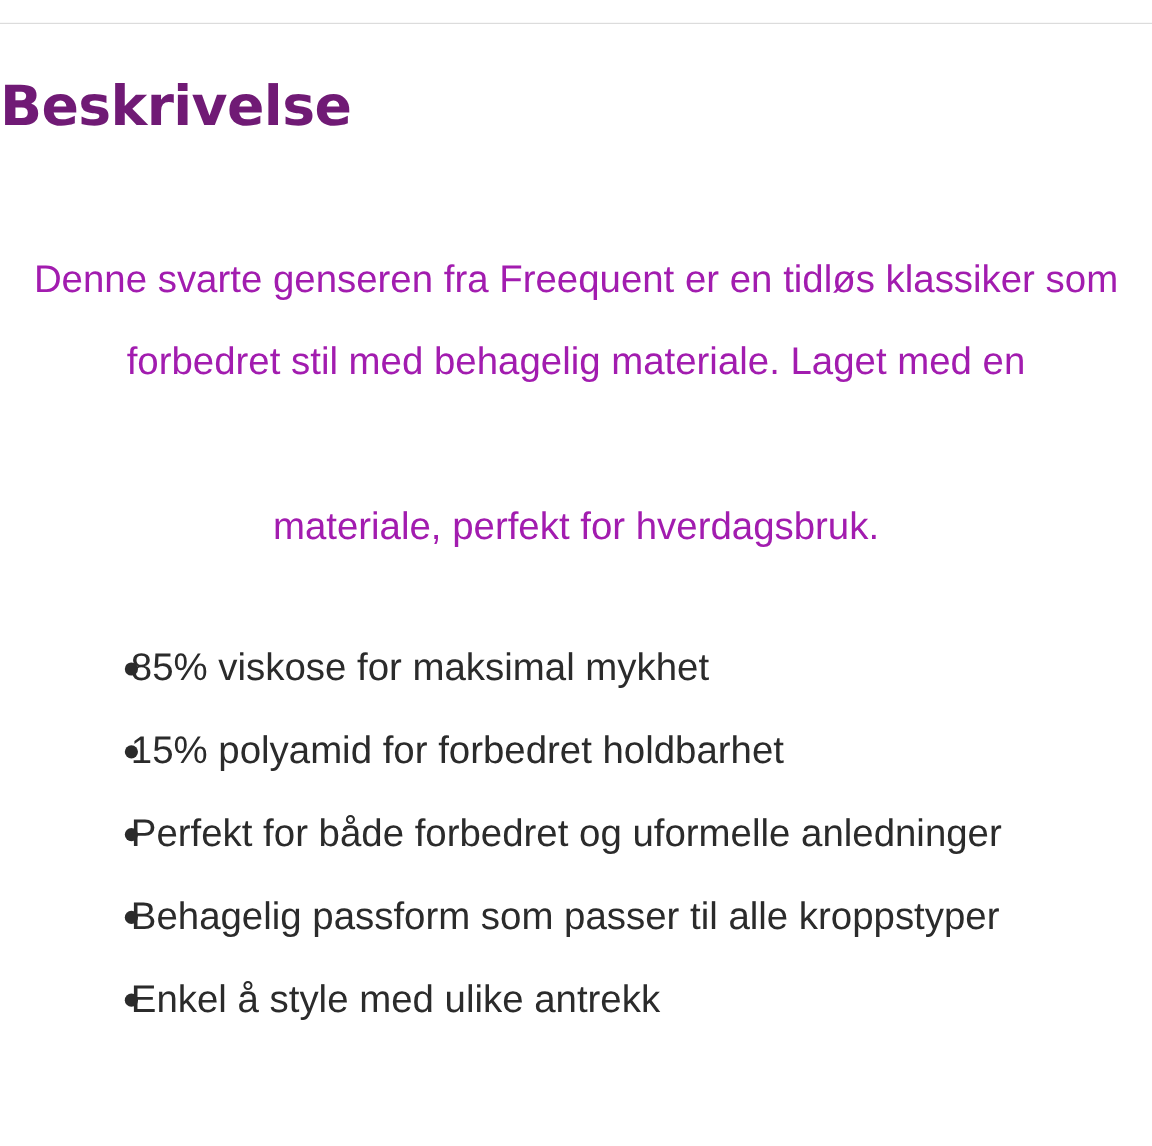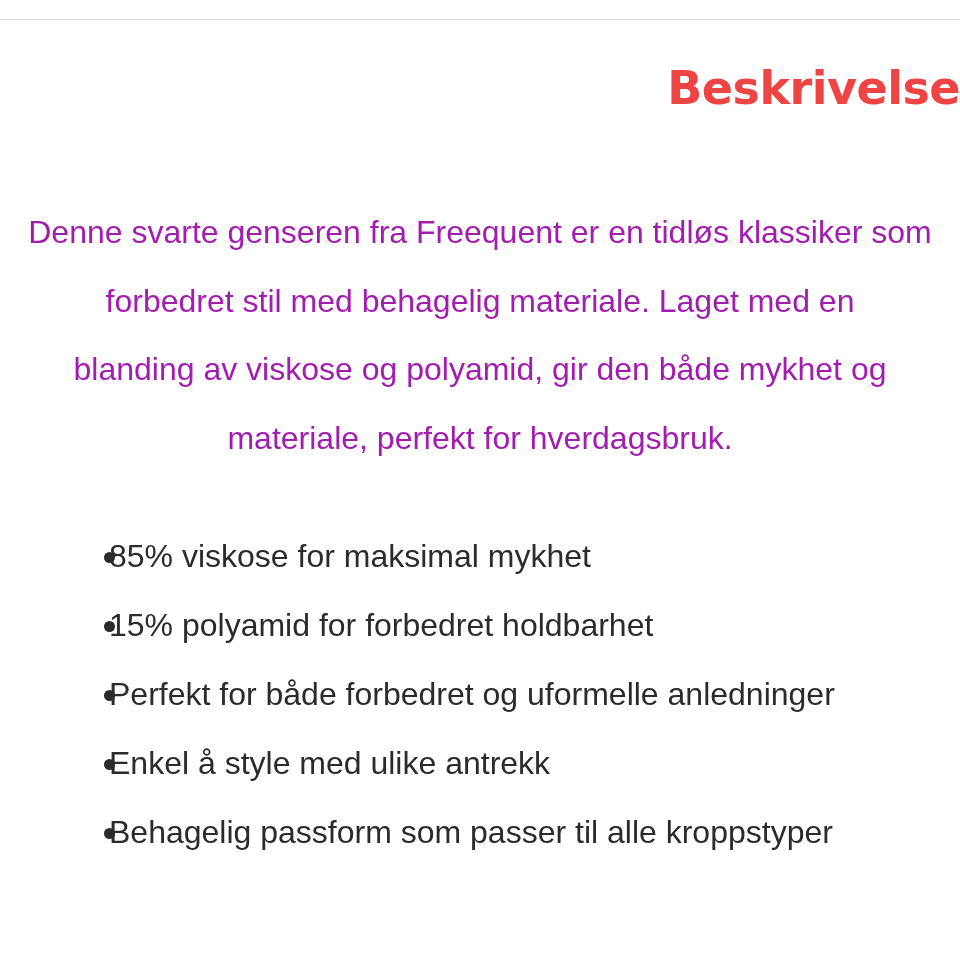--- a/index.html
+++ b/index.html
@@ -1,36 +1,36 @@
 <!DOCTYPE html>
 <html><head>
 <meta charset="utf-8">
 <style>
   html, body { margin:0; padding:0; background:#ffffff; }
   body { width:960px; height:955px; position:relative; overflow:hidden; font-family:"Liberation Sans", sans-serif; color:#2b2b2b; }
   .divider { position:absolute; left:0; top:19px; width:960px; height:1px; background:#dcdcdc; }
-  .title { position:absolute; left:0; top:18px; width:960px; text-align:right; font-family:"DejaVu Sans", sans-serif; font-weight:bold; font-size:46px; line-height:64px; color:#ef4444; letter-spacing:-0.5px; }
+  .title { position:absolute; left:0; top:18px; width:960px; text-align:left; font-family:"DejaVu Sans", sans-serif; font-weight:bold; font-size:46px; line-height:64px; color:#701a75; letter-spacing:-0.5px; }
   .desc { position:absolute; left:0; top:198px; width:960px; text-align:center; font-size:32px; line-height:68.5px; color:#a21caf; margin:0; }
   ul.features { position:absolute; left:0; top:522px; margin:0; padding:0; list-style:none; width:960px; }
   ul.features li { position:relative; height:69px; line-height:69px; font-size:32px; padding-left:109px; color:#2b2b2b; white-space:nowrap; }
   ul.features li .bullet { position:absolute; left:104px; top:30px; width:11px; height:11px; border-radius:50%; background:#2b2b2b; }
 </style>
 </head>
 <body>
 
 <div class="divider"></div>
 
 <h2 class="title">Beskrivelse</h2>
 
 <p class="desc">
   <span>Denne svarte genseren fra Freequent er en tidløs klassiker som</span><br>
   <span>forbedret stil med behagelig materiale. Laget med en</span><br>
-  <span>blanding av viskose og polyamid, gir den både mykhet og</span><br>
+  <br>
   <span>materiale, perfekt for hverdagsbruk.</span>
 </p>
 
 <ul class="features">
   <li><span class="bullet"></span><span>85% viskose for maksimal mykhet</span></li>
   <li><span class="bullet"></span><span>15% polyamid for forbedret holdbarhet</span></li>
   <li><span class="bullet"></span><span>Perfekt for både forbedret og uformelle anledninger</span></li>
+  <li><span class="bullet"></span><span>Behagelig passform som passer til alle kroppstyper</span></li>
   <li><span class="bullet"></span><span>Enkel å style med ulike antrekk</span></li>
-  <li><span class="bullet"></span><span>Behagelig passform som passer til alle kroppstyper</span></li>
 </ul>
 
 </body></html>

